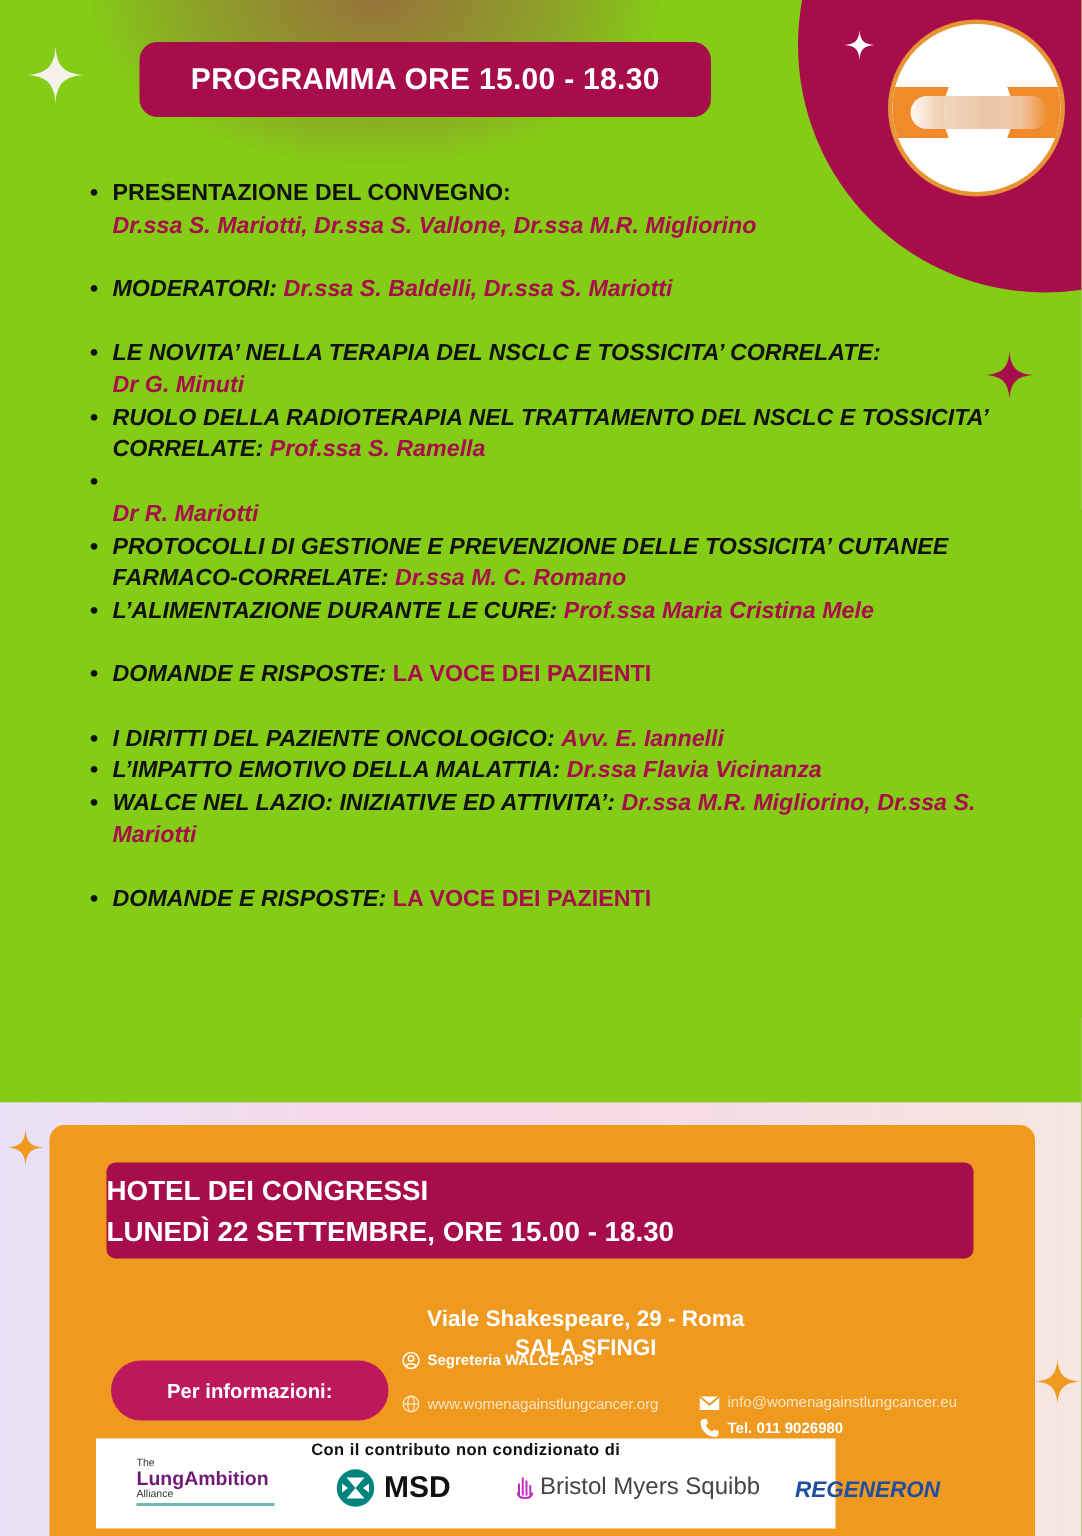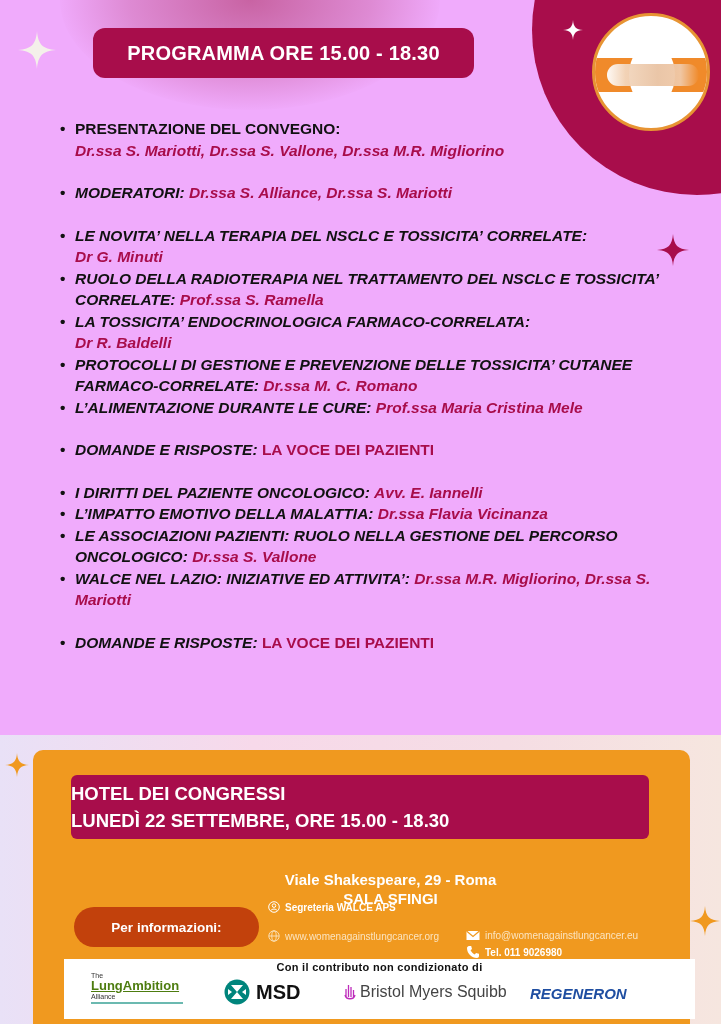--- a/index.html
+++ b/index.html
@@ -1,19 +1,19 @@
 <!DOCTYPE html>
 <html><head>
   <meta charset="utf-8">
   <style>
     * { box-sizing: border-box; margin: 0; padding: 0; }
     html, body { width: 721px; height: 1024px; overflow: hidden; }
     body { position: relative; background: #cec1ae; font-family: "Liberation Sans", sans-serif; }
 
-    .top { position: absolute; left: 0; top: 0; width: 721px; height: 735px; background: #f0abfc; overflow: hidden; }
+    .top { position: absolute; left: 0; top: 0; width: 721px; height: 735px; background: #84cc16; overflow: hidden; }
     .blur-blob { position: absolute; left: 60px; top: -110px; width: 380px; height: 220px; border-radius: 50%;
       background: radial-gradient(ellipse at center, rgba(168,40,90,0.55) 0%, rgba(168,40,90,0.25) 45%, rgba(206,193,174,0) 72%); }
     .corner-circle { position: absolute; left: 532px; top: -135px; width: 330px; height: 330px; border-radius: 50%; background: #a80d4b; }
     .logo { position: absolute; left: 592px; top: 13px; width: 118px; height: 118px; border-radius: 50%; background: #fff;
       border: 3px solid #e79433; overflow: hidden; }
     .logo .band { position: absolute; left: 0; top: 42px; width: 100%; height: 34px; background: #f08a2a; }
     .logo .inner { position: absolute; left: 34px; top: 27px; width: 46px; height: 64px; border-radius: 50%; background: #fff; }
     .logo .hands { position: absolute; left: 12px; top: 48px; width: 92px; height: 22px; border-radius: 11px;
       background: linear-gradient(90deg, #fff 0%, #f2d6bd 20%, #e9c3a3 55%, #f0c9a8 80%, #f08a2a 100%); opacity: 0.95; }
 
@@ -31,33 +31,33 @@
     .item .s { color: #a80d4b; font-style: italic; }
     .item .s.up { font-style: normal; }
     .gap { height: 21px; }
 
     .bottom { position: absolute; left: 0; top: 735px; width: 721px; height: 289px;
       background: linear-gradient(90deg, #e9e1f7 0%, #f7d9ea 35%, #f5dde4 70%, #f6e6df 100%); }
     .card { position: absolute; left: 33px; top: 750px; width: 657px; height: 274px; background: #f0991f; border-radius: 10px 10px 0 0; }
     .venue-pill { position: absolute; left: 71px; top: 775px; width: 578px; height: 64px; background: #a80d4b; border-radius: 6px;
       color: #fff; font-weight: bold; text-align: left; font-size: 18.5px; line-height: 27px; padding-top: 5px; }
     .address { position: absolute; left: 33px; top: 850px; width: 715px; text-align: center; color: #fff; font-weight: bold; font-size: 15px; line-height: 19px; margin-top: 20px; }
-    .info-pill { position: absolute; left: 74px; top: 907px; width: 185px; height: 40px; border-radius: 20px; background: #c2410c;
+    .info-pill { position: absolute; left: 74px; top: 907px; width: 185px; height: 40px; border-radius: 20px; background: #be185d;
       color: #fff; font-weight: bold; font-size: 13.5px; display: flex; align-items: center; justify-content: center; }
     .contact { position: absolute; font-size: 10px; color: #fff; display: flex; align-items: center; gap: 5px; }
     .contact.bold { font-weight: bold; }
     .contact.light { color: #fbe4c0; }
     .contact .ic { width: 12px; height: 12px; display: inline-block; }
     .contact .ic svg { width: 100%; height: 100%; display: block; }
 
-    .sponsor { position: absolute; left: 64px; top: 959px; width: 631px; height: 60px; background: #fff; }
+    .sponsor { position: absolute; left: 64px; top: 959px; width: 493px; height: 60px; background: #fff; }
     .sponsor-label { position: absolute; left: 0; top: 2px; width: 100%; text-align: center; font-size: 11px; font-weight: bold; color: #111; letter-spacing: 0.3px; }
     .lung { position: absolute; left: 27px; top: 13px; width: 95px; }
     .lung .the { font-size: 7px; color: #333; }
-    .lung .name { font-size: 13px; font-weight: bold; color: #4d7c0f; line-height: 14px; text-decoration: underline; }
+    .lung .name { font-size: 13px; font-weight: bold; color: #701a75; line-height: 14px; }
     .lung .alli { font-size: 7px; color: #333; }
     .lung .line { width: 92px; height: 2px; background: #6bb9b0; margin-top: 2px; }
     .msd { position: absolute; left: 160px; top: 20px; display: flex; align-items: center; gap: 6px; }
     .msd .mark { width: 26px; height: 26px; }
     .msd .txt { font-size: 20px; font-weight: bold; color: #111; }
     .bms { position: absolute; left: 280px; top: 24px; display: flex; gap: 4px; font-size: 16px; color: #444; }
     .bms .mark { width: 12px; height: 18px; }
     .regen { position: absolute; left: 466px; top: 26px; font-size: 15px; font-weight: bold; font-style: italic; color: #1f4ea1; }
   </style>
 </head>
@@ -91,34 +91,34 @@
   <div class="title-pill">PROGRAMMA ORE 15.00 - 18.30</div>
 
   <div class="program">
     <div class="item">
       <span class="t">PRESENTAZIONE DEL CONVEGNO:</span><br>
       <span class="s">Dr.ssa S. Mariotti, Dr.ssa S. Vallone, Dr.ssa M.R. Migliorino</span>
     </div>
     <div class="gap"></div>
     <div class="item ital">
       <span class="t">MODERATORI:</span>
-      <span class="s">Dr.ssa S. Alliance, Dr.ssa S. Mariotti</span>
+      <span class="s">Dr.ssa S. Baldelli, Dr.ssa S. Mariotti</span>
     </div>
     <div class="gap"></div>
     <div class="item ital">
       <span class="t">LE NOVITA’ NELLA TERAPIA DEL NSCLC  E TOSSICITA’ CORRELATE:</span><br>
       <span class="s">Dr G. Minuti</span>
     </div>
     <div class="item ital">
       <span class="t">RUOLO DELLA RADIOTERAPIA NEL TRATTAMENTO DEL NSCLC E TOSSICITA’ CORRELATE:</span>
       <span class="s">Prof.ssa S. Ramella</span>
     </div>
     <div class="item ital">
-      <span class="t">LA  TOSSICITA’ ENDOCRINOLOGICA FARMACO-CORRELATA:</span><br>
-      <span class="s">Dr R. Baldelli</span>
+      <br>
+      <span class="s">Dr R. Mariotti</span>
     </div>
     <div class="item ital">
       <span class="t">PROTOCOLLI DI GESTIONE E PREVENZIONE DELLE TOSSICITA’ CUTANEE FARMACO-CORRELATE:</span>
       <span class="s">Dr.ssa M. C. Romano</span>
     </div>
     <div class="item ital">
       <span class="t">L’ALIMENTAZIONE DURANTE LE CURE:</span>
       <span class="s">Prof.ssa Maria Cristina Mele</span>
     </div>
     <div class="gap"></div>
@@ -127,24 +127,20 @@
       <span class="s up">LA VOCE DEI PAZIENTI</span>
     </div>
     <div class="gap"></div>
     <div class="item ital">
       <span class="t">I DIRITTI DEL PAZIENTE ONCOLOGICO:</span>
       <span class="s">Avv. E. Iannelli</span>
     </div>
     <div class="item ital">
       <span class="t">L’IMPATTO EMOTIVO DELLA MALATTIA:</span>
       <span class="s">Dr.ssa Flavia Vicinanza</span>
-    </div>
-    <div class="item ital">
-      <span class="t">LE ASSOCIAZIONI PAZIENTI: RUOLO NELLA GESTIONE DEL PERCORSO ONCOLOGICO:</span>
-      <span class="s">Dr.ssa S. Vallone</span>
     </div>
     <div class="item ital">
       <span class="t">WALCE NEL LAZIO: INIZIATIVE ED ATTIVITA’:</span>
       <span class="s">Dr.ssa M.R. Migliorino, Dr.ssa S. Mariotti</span>
     </div>
     <div class="gap"></div>
     <div class="item ital">
       <span class="t">DOMANDE E RISPOSTE:</span>
       <span class="s up">LA VOCE DEI PAZIENTI</span>
     </div>

